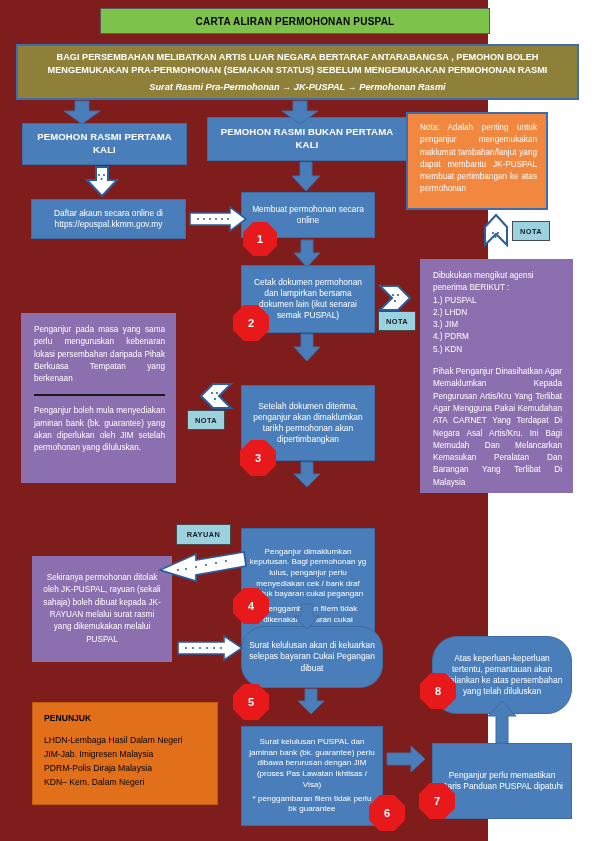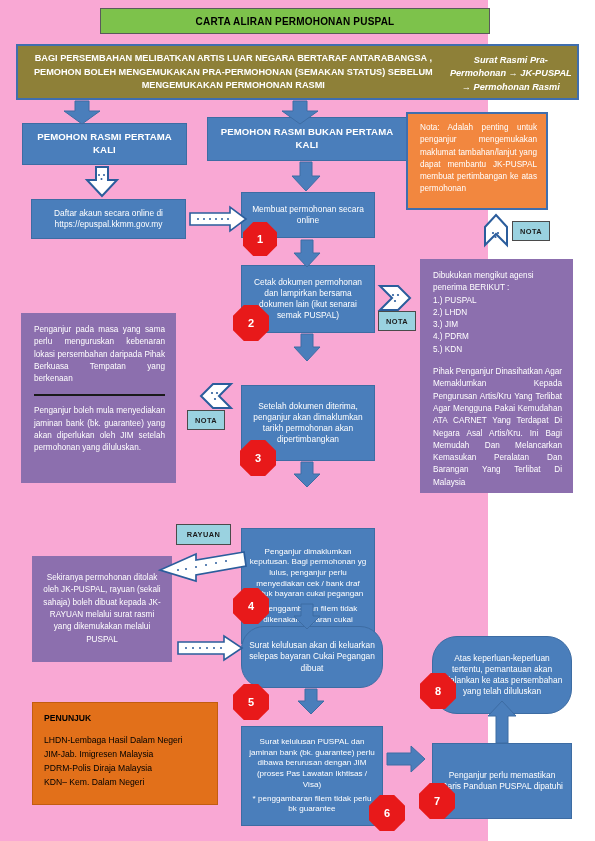--- a/index.html
+++ b/index.html
@@ -6,21 +6,21 @@
   html, body {
     margin: 0; padding: 0;
     width: 595px; height: 841px;
     background: #ffffff;
     font-family: "Liberation Sans", sans-serif;
     overflow: hidden;
   }
   #page {
     position: relative;
     width: 488px; height: 841px;
-    background: #f9a8d4;
+    background: #7f1d1d;
   }
   .abs { position: absolute; }
 
   
   .title-banner {
     background: #7dc24b;
     border: 1px solid #5a5a5a;
     color: #000000;
     font-weight: bold;
     font-size: 10px;
@@ -32,21 +32,21 @@
   
   .olive-banner {
     background: #8e8038;
     border: 2px solid #3f6eae;
     color: #ffffff;
     font-size: 9.2px;
     font-weight: bold;
     text-align: center;
     line-height: 1.45;
     padding: 6px 2px 5px;
-    display: flex; flex-direction: row;
+    display: flex; flex-direction: column;
     align-items: center; justify-content: center;
   }
   .olive-banner .sub {
     font-style: italic;
     font-weight: bold;
     font-size: 9.2px;
     margin-top: 3px;
   }
 
   

